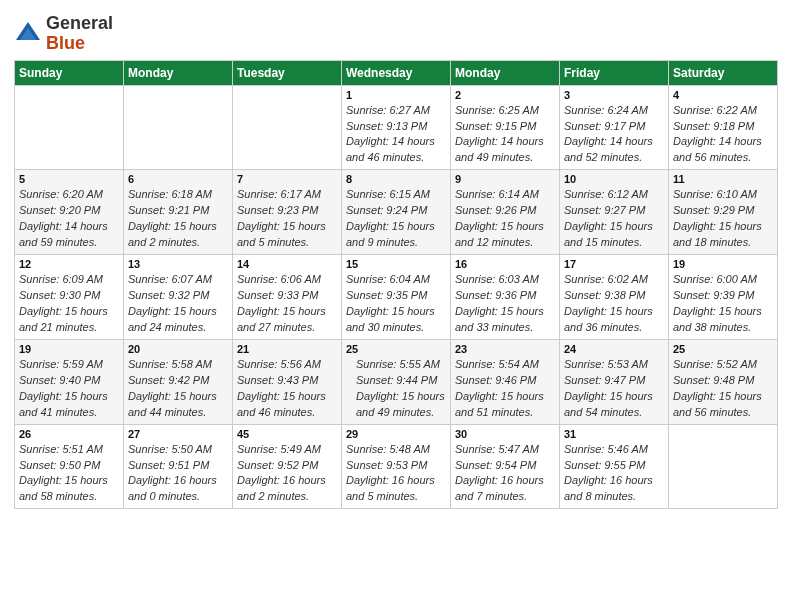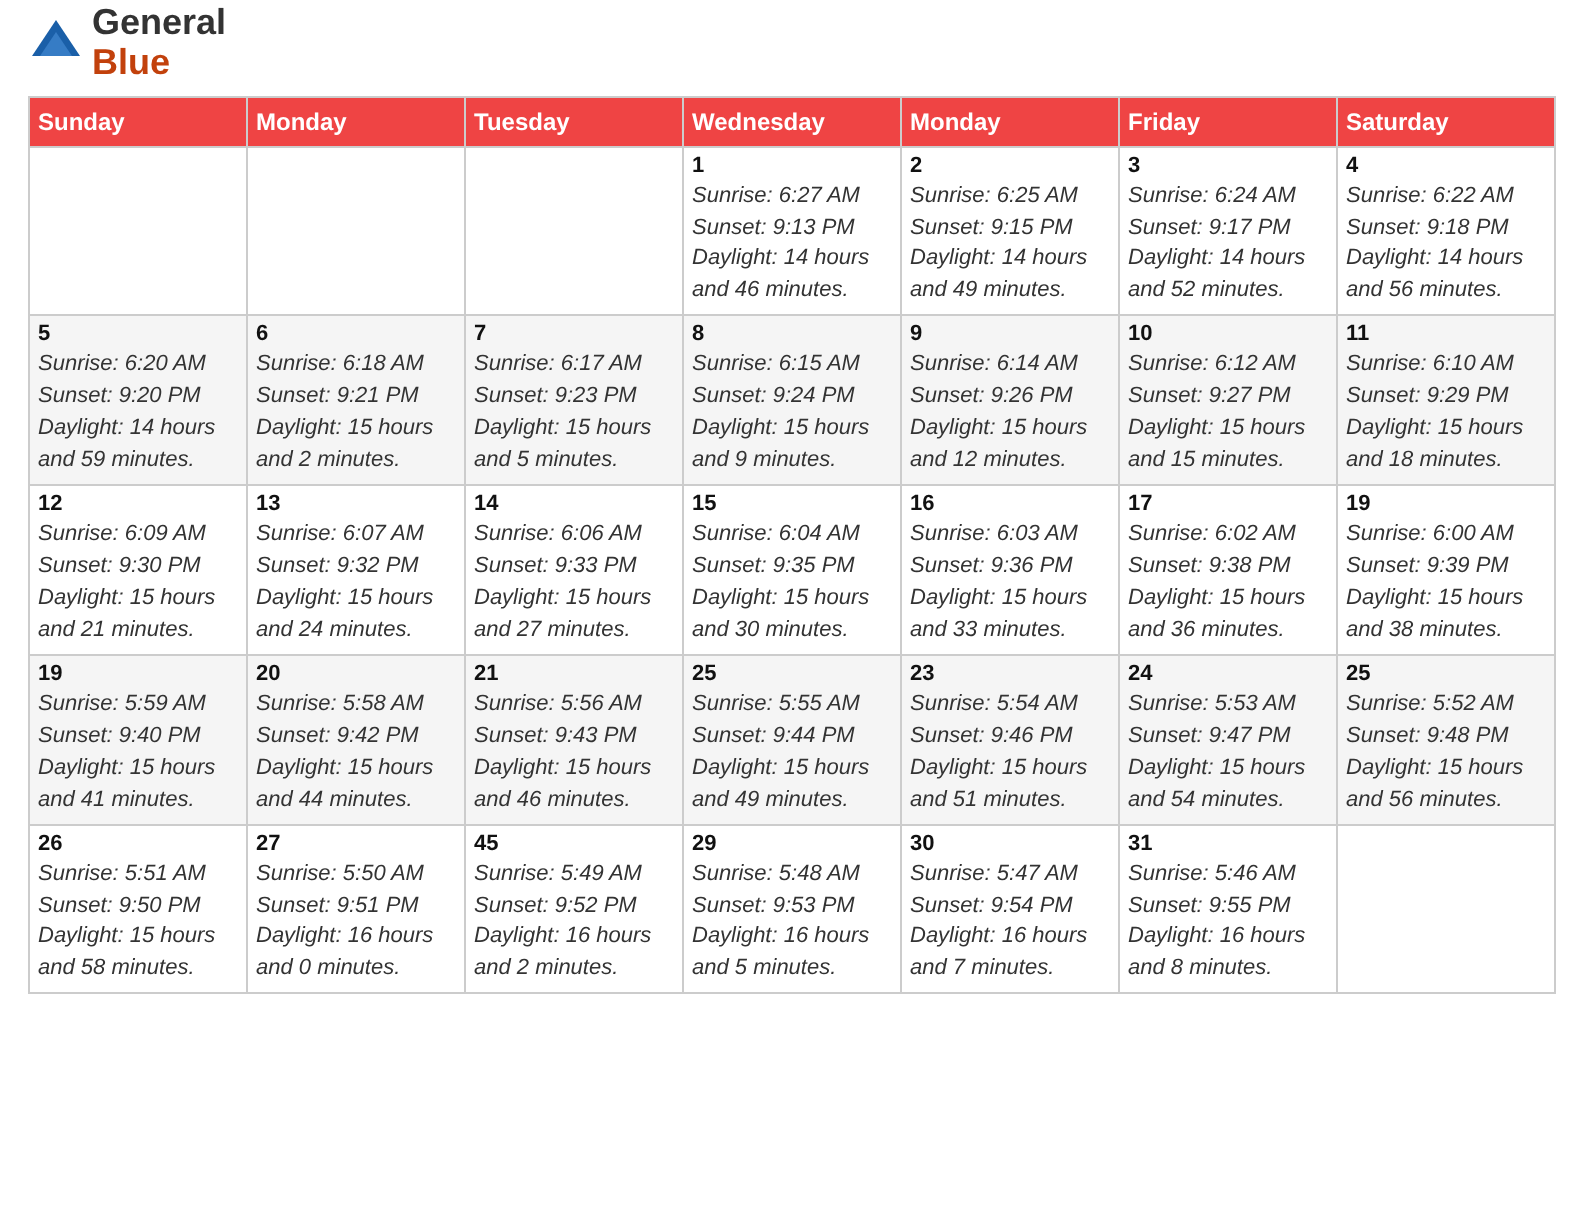--- a/index.html
+++ b/index.html
@@ -6,21 +6,21 @@
     body {
       width: 792px;
       height: 612px;
       font-family: Arial, Helvetica, sans-serif;
       background: #fff;
       overflow: hidden;
     }
     .page {
       width: 792px;
       height: 462px;
-      padding: 2px 14px;
+      padding: 14px 14px;
     }
     .header {
       display: flex;
       justify-content: space-between;
       align-items: flex-start;
       margin-bottom: 6px;
     }
     .logo {
       display: flex;
       align-items: center;
@@ -56,21 +56,21 @@
     .subtitle {
       font-size: 15px;
       color: #444;
     }
     .calendar {
       width: 100%;
       border-collapse: collapse;
       table-layout: fixed;
     }
     .calendar th {
-      background-color: #ef4444;
+      background-color: #15803d;
       color: #fff;
       font-size: 12px;
       font-weight: bold;
       padding: 5px 4px;
       text-align: left;
       border: 1px solid #ccc;
     }
     .calendar td {
       border: 1px solid #ccc;
       vertical-align: top;
@@ -284,21 +284,21 @@
           </td>
           <td>
             <span class="day-num">21</span>
             <div class="day-info" style="white-space: pre-line;">Sunrise: 5:56 AM
 Sunset: 9:43 PM
 Daylight: 15 hours
 and 46 minutes.</div>
           </td>
           <td>
             <span class="day-num">25</span>
-            <div class="day-info" style="white-space: pre-line;">Sunrise: 5:55 AM
+            <div class="day-info" style="white-space: pre-line; margin-left: 10px;">Sunrise: 5:55 AM
 Sunset: 9:44 PM
 Daylight: 15 hours
 and 49 minutes.</div>
           </td>
           <td>
             <span class="day-num">23</span>
             <div class="day-info" style="white-space: pre-line;">Sunrise: 5:54 AM
 Sunset: 9:46 PM
 Daylight: 15 hours
 and 51 minutes.</div>

